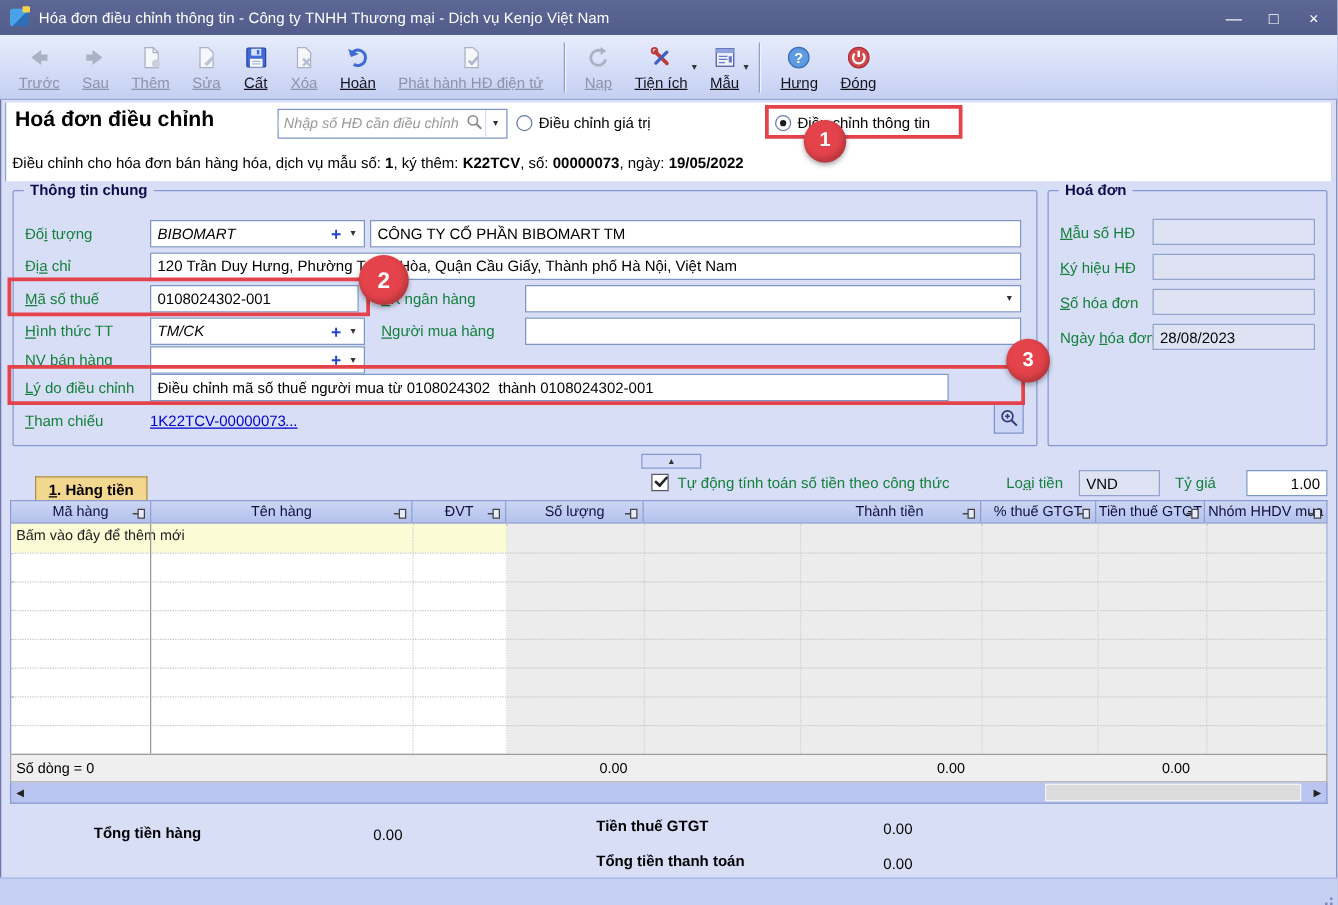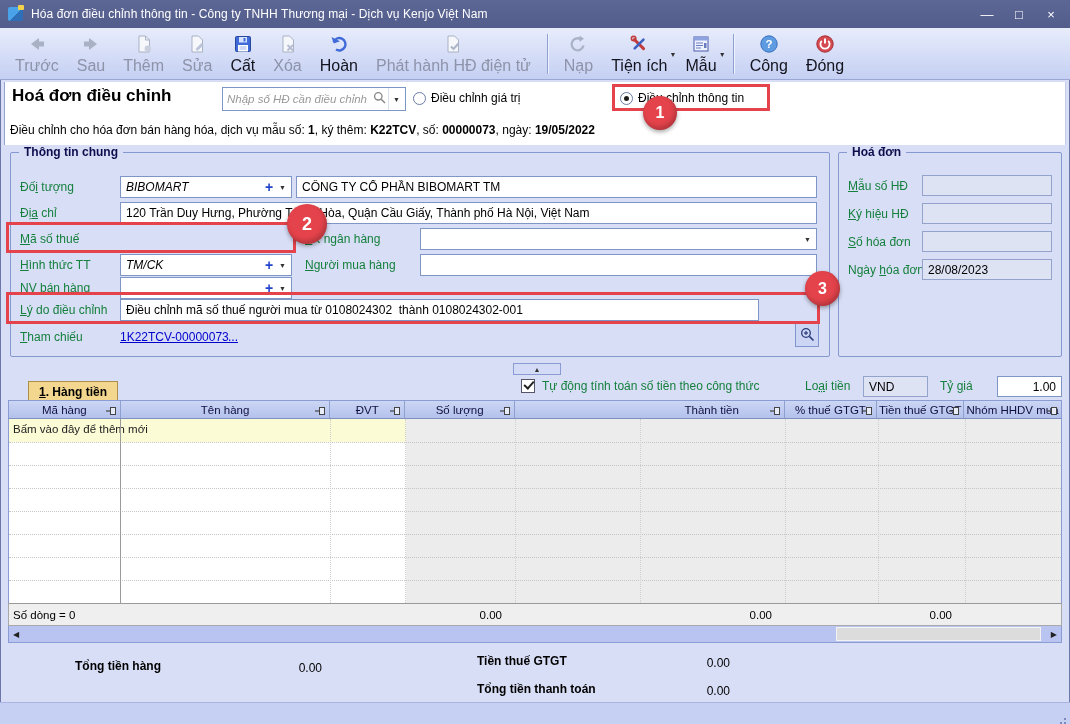--- a/index.html
+++ b/index.html
@@ -13,21 +13,21 @@
   .app-icon { width:15px; height:14px; background:linear-gradient(135deg,#4aa3e8 55%, #2f6fb8 55%); border-radius:2px; position:relative; margin-right:8px; }
   .app-icon::after { content:""; position:absolute; right:-1px; top:-2px; width:6px; height:5px; background:#f4d24a; border-radius:1px; }
   .titlebar .title { color:#ffffff; font-size:12px; letter-spacing:.1px; }
   .win-controls { margin-left:auto; display:flex; gap:10px; color:#fff; }
   .win-controls span { width:22px; text-align:center; font-size:13px; cursor:default; }
 
   
   .toolbar { left:0; top:28px; width:1070px; height:52px; background:linear-gradient(#e8edfc,#c4cff2); border-bottom:1px solid #9aa6d4; display:flex; align-items:center; padding:2px 4px 2px 6px; }
   .tb-btn { display:flex; flex-direction:column; align-items:center; justify-content:center; padding:2px 9px; height:46px; position:relative; border-radius:3px; }
   .tb-btn .tb-icon { height:22px; display:flex; align-items:center; }
-  .tb-btn .tb-label { font-size:16px; margin-top:2px; white-space:nowrap; color:#14141e; }
+  .tb-btn .tb-label { font-size:12px; margin-top:2px; white-space:nowrap; color:#14141e;text-decoration:underline; }
   .tb-btn.disabled .tb-label { color:#8d93a8; }
   .tb-btn .tb-dd { position:absolute; right:0px; top:20px; font-size:7px; color:#333; }
   .tb-sep { width:1px; height:40px; background:#8fa0d0; margin:0 7px; box-shadow:1px 0 0 #eef2ff; }
 
   
   .form-header { left:4px; top:82px; width:1062px; height:63px; background:#ffffff; border-left:1px solid #95a3d2; border-right:1px solid #c3cdea; }
   .page-title { left:12px; top:86px; font-size:17px; font-weight:bold; color:#000; }
   .search-combo { left:222px; top:87px; width:184px; height:24px; border:1px solid #7e96c6; background:#fff; display:flex; align-items:center; }
   .search-combo input { flex:1; border:none; outline:none; font:italic 11.5px "Liberation Sans",sans-serif; padding:0 4px; color:#333; min-width:0; }
   .search-combo input::placeholder { color:#999; }
@@ -209,21 +209,21 @@
         <div class="tb-label">Mẫu</div>
       </div>
       <div class="tb-sep"></div>
       <div class="tb-btn">
         <span class="tb-icon">
           <svg width="20" height="20" viewBox="0 0 20 20">
             <circle cx="10" cy="10" r="8.2" fill="#5e9be0" stroke="#3a6fc0"></circle>
             <text x="10" y="14.2" text-anchor="middle" font-size="11.5" font-weight="bold" fill="#fff" font-family="Liberation Sans, sans-serif">?</text>
           </svg>
         </span>
-        <div class="tb-label">Công</div>
+        <div class="tb-label">Hưng</div>
       </div>
       <div class="tb-btn">
         <span class="tb-icon">
           <svg width="20" height="20" viewBox="0 0 20 20">
             <circle cx="10" cy="10" r="8.2" fill="#d4484f" stroke="#a83038"></circle>
             <line x1="10" y1="4.5" x2="10" y2="9.5" stroke="#fff" stroke-width="2"></line>
             <path d="M6.8 6.8 A4.6 4.6 0 1 0 13.2 6.8" fill="none" stroke="#fff" stroke-width="1.8"></path>
           </svg>
         </span>
         <div class="tb-label">Đóng</div>
@@ -264,20 +264,21 @@
     <span class="val">BIBOMART</span>
     <span class="plus">+</span>
     <span class="dd">▼</span>
   </div>
   <input class="finput" style="left: 296px; top: 176px; width: 521px;" value="CÔNG TY CỔ PHẦN BIBOMART TM">
 
   <span class="flabel" style="left:20px; top:206px;">Đị<u>a</u> chỉ</span>
   <input class="finput" style="left: 120px; top: 202px; width: 697px;" value="120 Trần Duy Hưng, Phường Trung Hòa, Quận Cầu Giấy, Thành phố Hà Nội, Việt Nam">
 
   <span class="flabel" style="left:20px; top:232px;"><u>M</u>ã số thuế</span>
+  <input class="finput" style="left: 120px; top: 228px; width: 167px;" value="0108024302-001">
   <span class="flabel" style="left:305px; top:232px;"><u>T</u>K ngân hàng</span>
   <div class="combo" style="left:420px; top:228px; width:397px;">
     <span class="val"></span>
     <span class="dd">▼</span>
   </div>
 
   <span class="flabel" style="left:20px; top:258px;"><u>H</u>ình thức TT</span>
   <div class="combo" style="left:120px; top:254px; width:172px;">
     <span class="val">TM/CK</span>
     <span class="plus">+</span>

